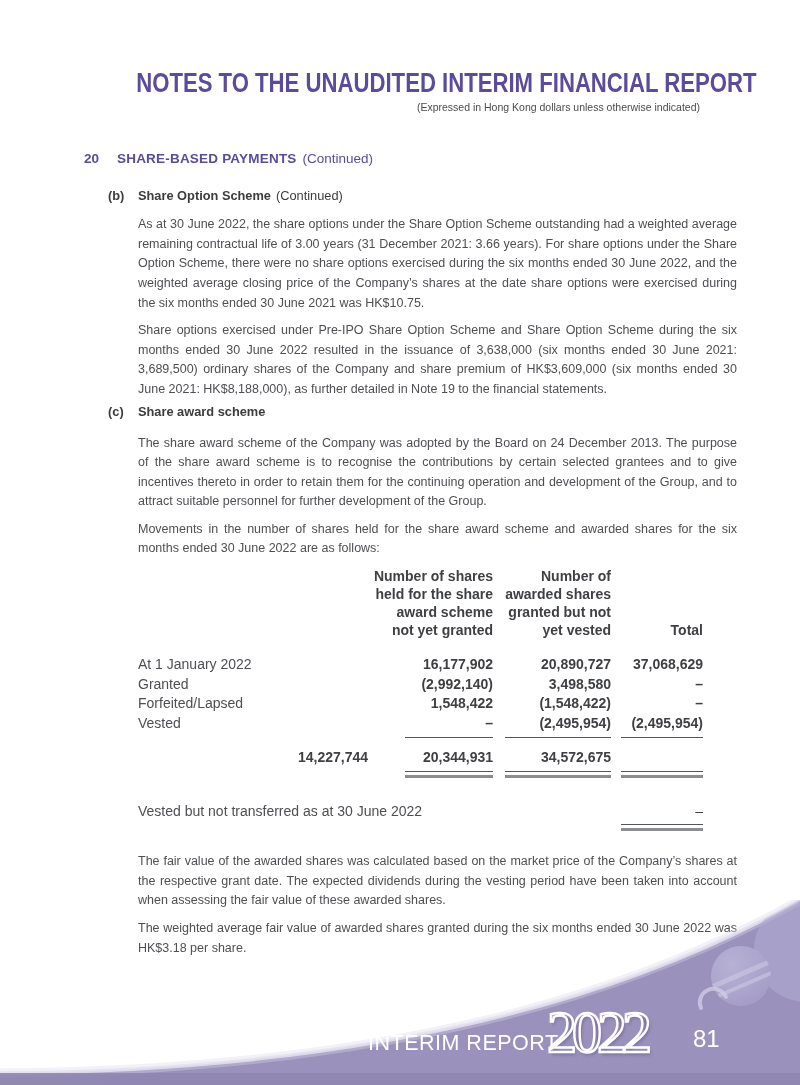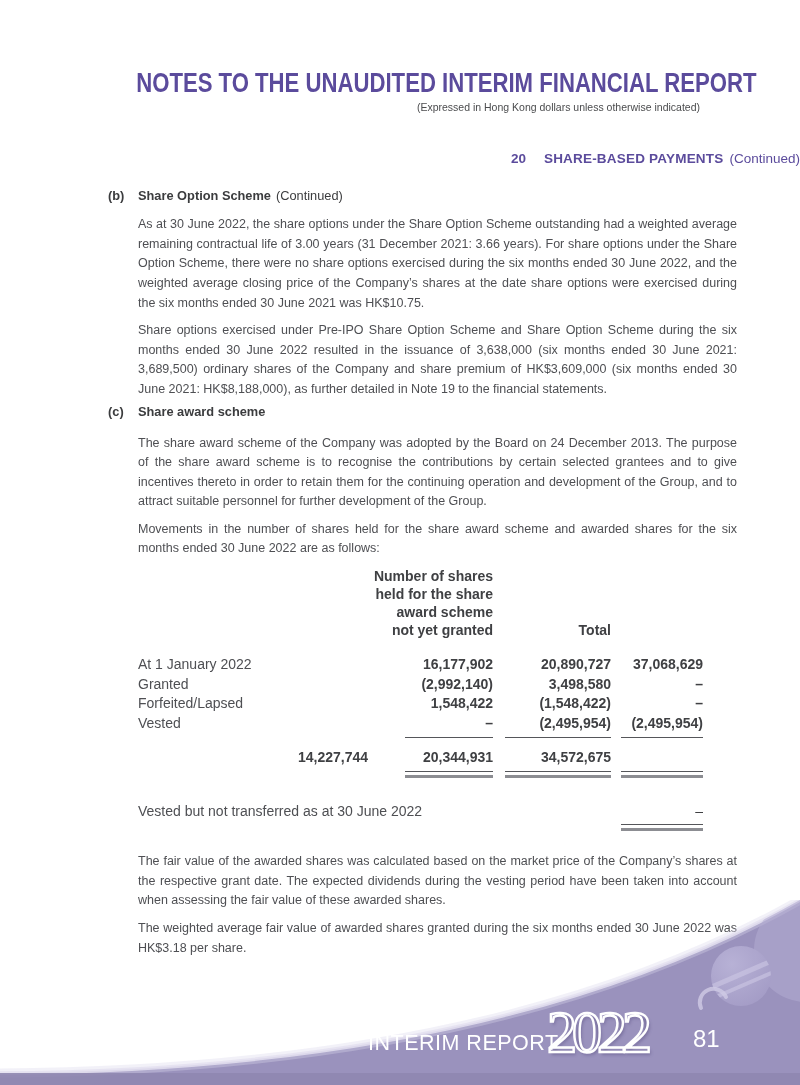--- a/index.html
+++ b/index.html
@@ -11,21 +11,21 @@
   
   .doc-header { padding-top:69px; padding-right:100px; text-align:right; }
   .doc-title {
     display:inline-block; white-space:nowrap;
     font-size:27px; font-weight:bold; color:#5b4b9c; line-height:1.08;
     transform:scaleX(0.82); transform-origin:100% 50%;
   }
   .doc-subtitle { margin-top:3px; font-size:10.5px; color:#4b4c4e; }
 
   
-  .section { margin-top:38px; padding-left:84px; display:flex; align-items:baseline; font-size:13.5px;justify-content:flex-end; }
+  .section { margin-top:38px; padding-left:84px; display:flex; align-items:baseline; font-size:13.5px; }
   .section-num { width:33px; font-weight:bold; color:#5b4b9c; }
   .section-title { font-weight:bold; color:#5b4b9c; letter-spacing:.2px; }
   .section-cont { margin-left:6px; color:#5b4b9c; }
 
   .sub-heading { display:flex; align-items:baseline; padding-left:108px; font-size:12.8px; color:#3b3c3e; }
   .sub-heading.b { margin-top:22px; }
   .sub-heading.c { margin-top:4px; }
   .sub-label { width:30px; font-weight:bold; }
   .sub-title { font-weight:bold; }
   .sub-cont { margin-left:5px; }
@@ -101,20 +101,26 @@
 
   <div class="stable">
 
     <div class="trow thead">
       <div class="hcell"></div>
       <div class="hcell">
         <span>Number of shares</span>
         <span>held for the share</span>
         <span>award scheme</span>
         <span>not yet granted</span>
+      </div>
+      <div class="hcell">
+        <span>Number of</span>
+        <span>awarded shares</span>
+        <span>granted but not</span>
+        <span>yet vested</span>
       </div>
       <div class="hcell">
         <span>Total</span>
       </div>
     </div>
 
     <div class="trow">
       <div class="lbl">At 1 January 2022</div>
       <div class="num">16,177,902</div>
       <div class="num">20,890,727</div>

